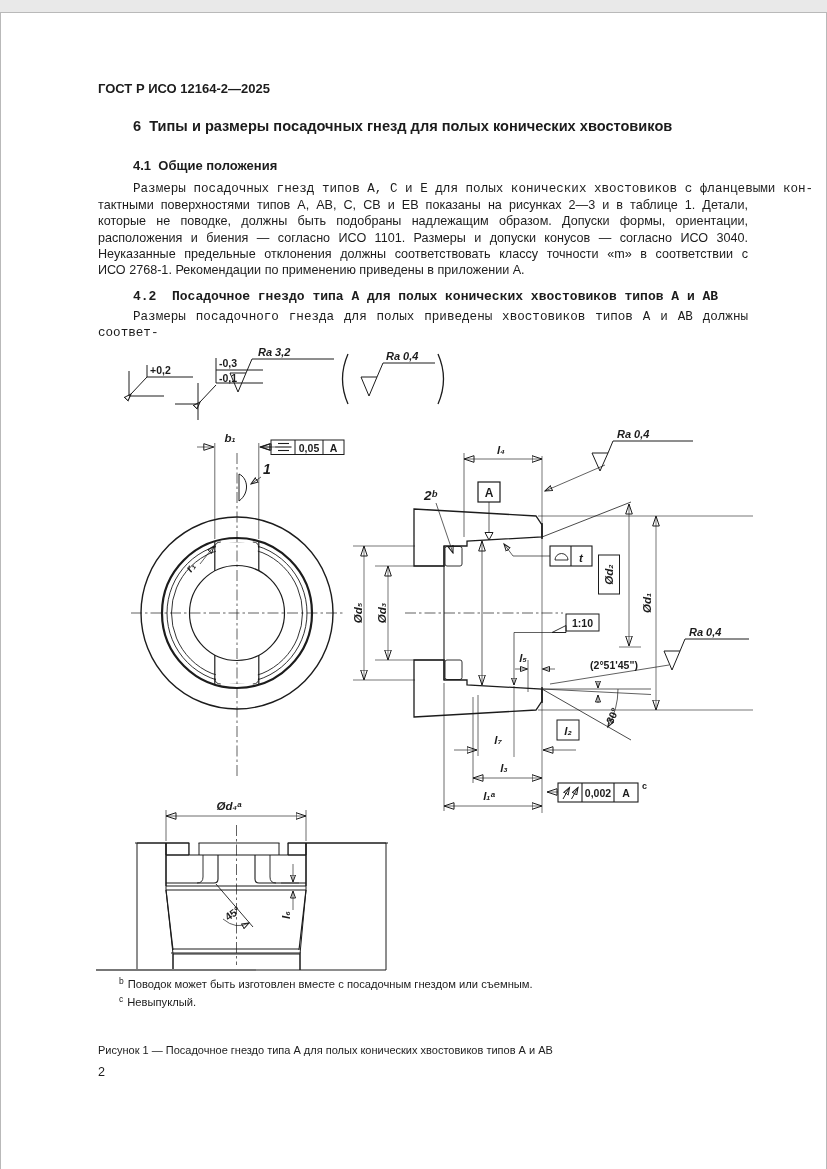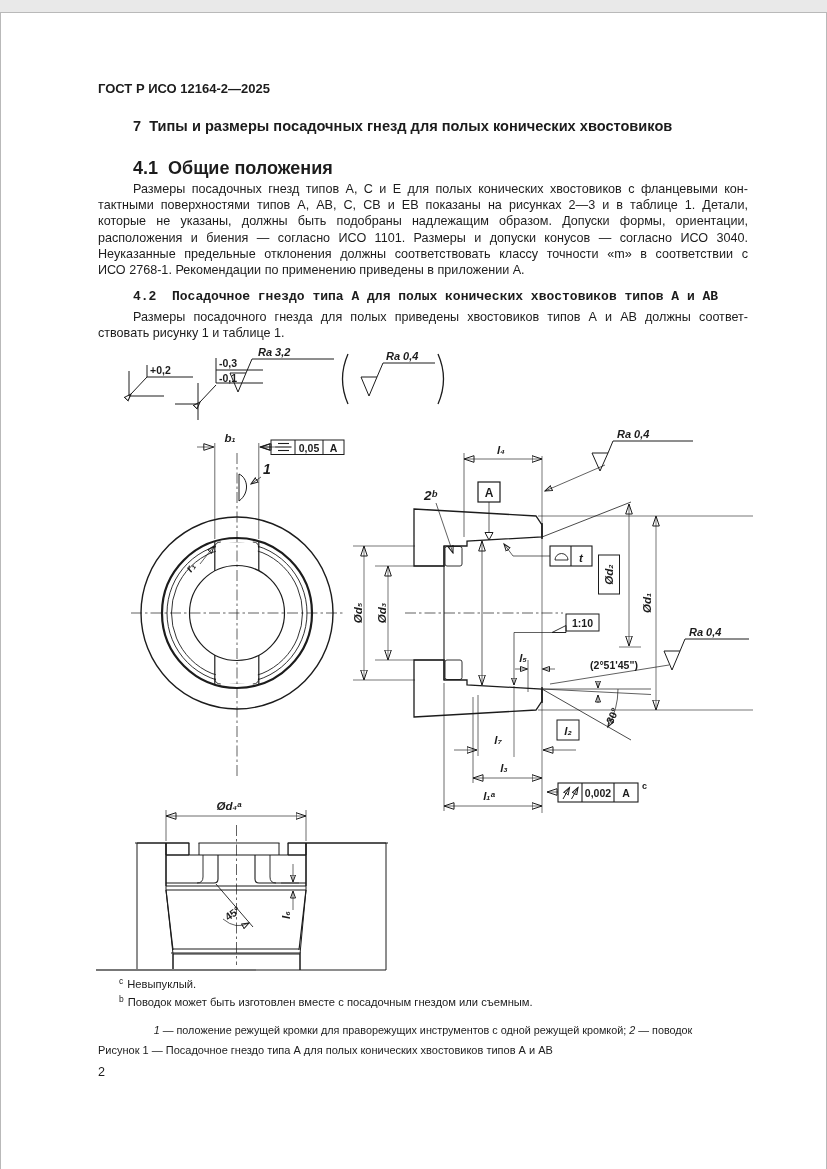--- a/index.html
+++ b/index.html
@@ -4,27 +4,27 @@
 <style>
   html,body{margin:0;padding:0;background:#e9e9e9;}
   .page{
     position:relative; width:827px; height:1169px; background:#ffffff;
     margin:12px auto; overflow:hidden; border:1px solid #b9b9b9; box-sizing:border-box;
     font-family:"Liberation Sans","DejaVu Sans",sans-serif; color:#1c1c1c;
   }
   .abs{position:absolute;}
   .hdr{left:97px; top:68px; font-size:13px; font-weight:bold;}
   .h4{left:132px; top:105px; font-size:14.6px; font-weight:bold; white-space:pre-wrap;}
-  .h41{left:132px; top:145px; font-size:18px; font-weight:bold; white-space:pre-wrap;}
+  .h41{left:132px; top:145px; font-size:13px; font-weight:bold; white-space:pre-wrap;}
   .h42{left:132px; top:276px; font-size:13px; font-weight:bold; white-space:pre-wrap;font-family:Liberation Mono, monospace;}
   .para{left:97px; width:650px; font-size:12.6px; line-height:16.2px;}
   .p41{top:168px;}
   .p42{top:296px;}
   .para div{text-align:justify; text-align-last:justify; white-space:nowrap;}
-  .para div:first-child{text-indent:35px;}
+  .para div:first-child{text-indent:35px;font-family:Liberation Mono, monospace;}
   .para div:last-child{text-align-last:left; white-space:normal;}
   .fnrule{left:95px; top:956px; width:160px; height:2px; background:#777;}
   .fn{left:118px; top:961px; width:630px; font-size:11.2px; line-height:15.4px;}
   .fn .row{margin-bottom:0px;}
   .fnm{font-size:8.5px; vertical-align:4px; margin-right:4px;}
   .ivar{font-style:italic;}
   .legend{left:97px; top:1011px; width:650px; font-size:10.8px; text-align:center;}
   .caption{left:97px; top:1031px; width:650px; font-size:11px; text-align:left;}
   .pnum{left:97px; top:1052px; font-size:12.6px;}
   svg text{fill:#1c1c1c; stroke:none; font-family:"Liberation Sans","DejaVu Sans",sans-serif;}
@@ -34,34 +34,33 @@
   svg .ra{font-size:11px; font-style:italic; font-weight:700;}
   svg line, svg path, svg rect, svg circle, svg polyline{stroke:#1c1c1c; fill:none;}
   svg .wo{fill:#ffffff; stroke:none;}
 </style>
 </head>
 <body>
 
 <div class="page">
 
   <div class="abs hdr">ГОСТ Р ИСО 12164-2—2025</div>
-  <div class="abs h4">7  Типы и размеры посадочных гнезд для полых конических хвостовиков</div>
+  <div class="abs h4">6  Типы и размеры посадочных гнезд для полых конических хвостовиков</div>
   <div class="abs h41">4.1  Общие положения</div>
   <div class="abs para p41">
       <div>Размеры посадочных гнезд типов А, С и Е для полых конических хвостовиков с фланцевыми кон-</div>
       <div>тактными поверхностями типов А, АВ, С, СВ и ЕВ показаны на рисунках 2—3 и в таблице 1. Детали,</div>
-      <div>которые не указаны, должны быть подобраны надлежащим образом. Допуски формы, ориентации,</div>
+      <div>которые не поводке, должны быть подобраны надлежащим образом. Допуски формы, ориентации,</div>
       <div>расположения и биения — согласно ИСО 1101. Размеры и допуски конусов — согласно ИСО 3040.</div>
       <div>Неуказанные предельные отклонения должны соответствовать классу точности «m» в соответствии с</div>
       <div>ИСО 2768-1. Рекомендации по применению приведены в приложении А.</div>
     </div>
   <div class="abs h42">4.2  Посадочное гнездо типа А для полых конических хвостовиков типов А и АВ</div>
   <div class="abs para p42">
       <div>Размеры посадочного гнезда для полых приведены хвостовиков типов А и АВ должны соответ-</div>
-      <div>ствовать рисунку 1 и таблице 1.</div>
     </div>
 
   <svg class="abs" style="left:95px; top:335px;" width="660" height="632" viewBox="95 335 660 632">
     <defs>
       <pattern id="h" width="7" height="7" patternUnits="userSpaceOnUse" patternTransform="rotate(45)">
         <line x1="0" y1="0" x2="0" y2="7" stroke="#2d2d2d" stroke-width="0.75"></line>
       </pattern>
       <marker id="ae" markerUnits="userSpaceOnUse" markerWidth="12" markerHeight="9" refX="10.5" refY="4.5" orient="auto">
         <path d="M0.5,1.2 L10.5,4.5 L0.5,7.8 Z" fill="#1c1c1c" stroke="none"></path>
       </marker>
@@ -361,22 +360,21 @@
         <line x1="165" y1="803" x2="305" y2="803" marker-start="url(#as)" marker-end="url(#ae)"></line>
         <text class="dim" x="228" y="797" text-anchor="middle">Ød₄ᵃ</text>
       </g>
       <line x1="235.5" y1="812" x2="235.5" y2="952" stroke-width="0.7" stroke-dasharray="11 3 2.5 3"></line>
     </g>
   </svg>
 
   <div class="abs fnrule"></div>
 
   <div class="abs fn">
+    <div class="row"><sup class="fnm">b</sup><span>Поводок может быть изготовлен вместе с посадочным гнездом или съемным.</span></div>
     <div class="row"><sup class="fnm">c</sup><span>Невыпуклый.</span></div>
-    <div class="row"><sup class="fnm">b</sup><span>Поводок может быть изготовлен вместе с посадочным гнездом или съемным.</span></div>
   </div>
 
-  <div class="abs legend"><span class="ivar">1</span><span> — положение режущей кромки для праворежущих инструментов с одной режущей кромкой; </span><span class="ivar">2</span><span> — поводок</span></div>
 
   <div class="abs caption">Рисунок 1 — Посадочное гнездо типа А для полых конических хвостовиков типов А и АВ</div>
 
   <div class="abs pnum">2</div>
 </div>
 
 </body></html>

